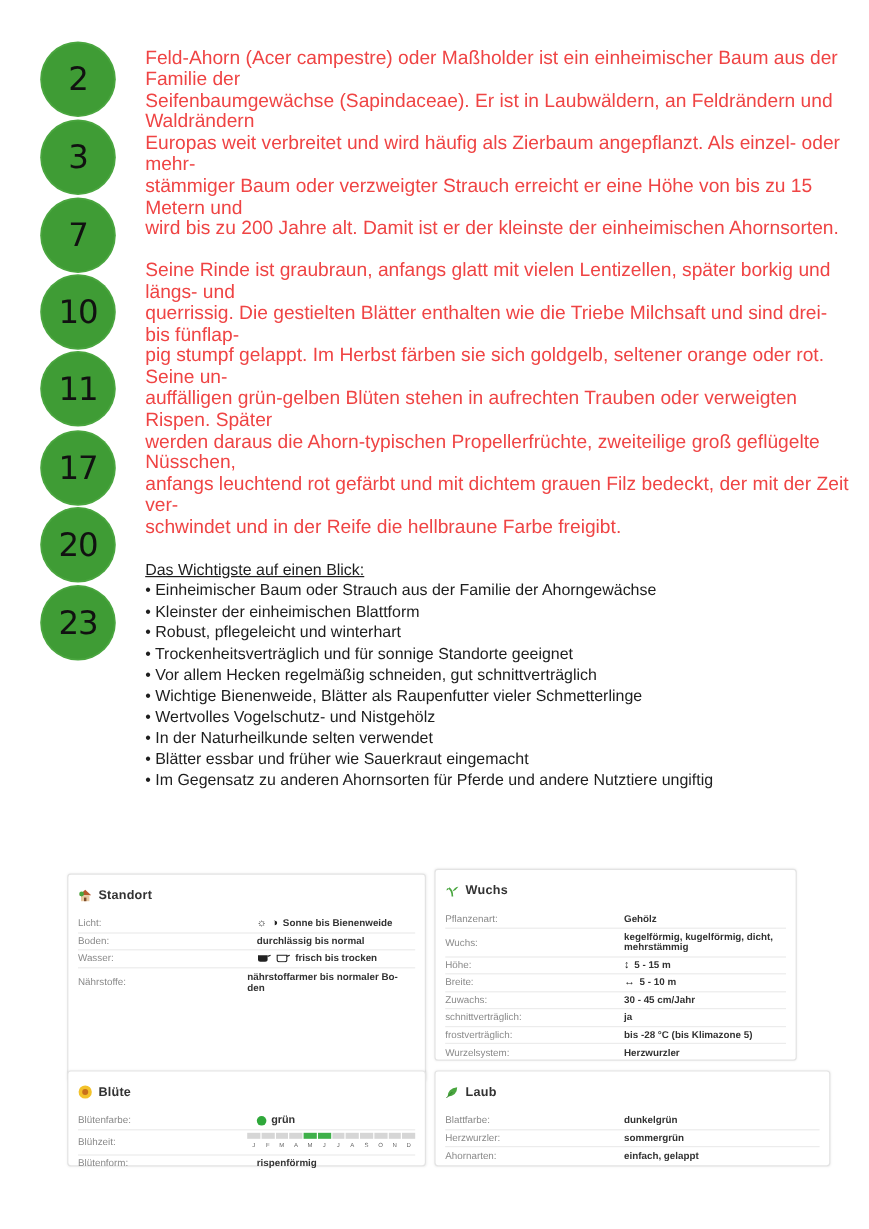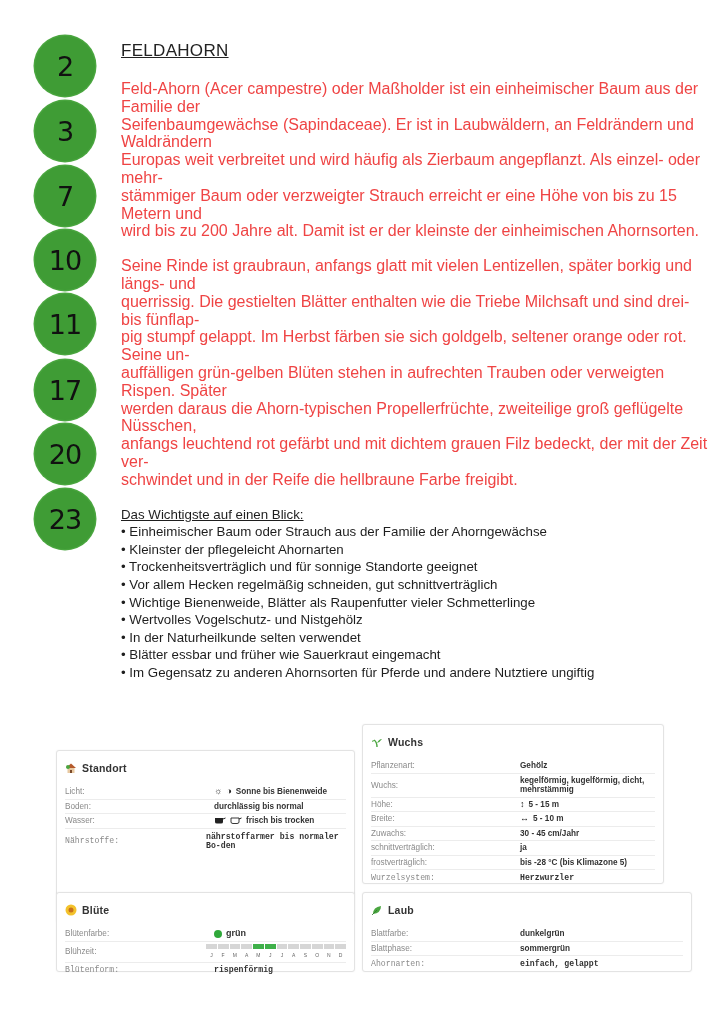--- a/index.html
+++ b/index.html
@@ -39,21 +39,21 @@
     position: absolute; background: #fff; border: 1px solid #e3e3e3; border-radius: 3px;
     box-shadow: 0 0 2px rgba(0,0,0,0.06); padding: 8px 8px 6px 8px;
     font-family: "Liberation Sans", sans-serif;
   }
   .card-head { display: flex; align-items: center; gap: 5px; height: 18px; margin-bottom: 8px; }
   .card-title { font-size: 10.5px; font-weight: bold; color: #333; letter-spacing: 0.2px; }
   .card-icon { width: 12px; height: 12px; display: inline-block; }
   .row {
     display: flex; border-bottom: 1px solid #ececec; font-size: 8.2px; min-height: 14.5px; align-items: center;
   }
-  .row:last-child { border-bottom: none; font-family: Liberation Mono, monospace; }
+  .row:last-child { border-bottom: none; }
   .row .lbl { width: 149px; color: #8a8a8a; padding: 2px 0; }
   .row .val { flex: 1; color: #333; font-weight: bold; padding: 2px 0; line-height: 9px; display: flex; align-items: center; gap: 4px; }
   .row.tall { min-height: 24px; }
   .ico { font-weight: normal; color: #222; font-size: 9px; }
 
   .bloom-wrap { display: flex; flex-direction: column; gap: 2px; width: 140px; }
   .bloom-bar { display: flex; gap: 1px; height: 5px; }
   .bloom-bar span { flex: 1; background: #d6d6d6; }
   .bloom-bar span.on { background: #3fb04a; }
   .bloom-labels { display: flex; gap: 1px; font-size: 5px; color: #666; font-weight: normal; }
@@ -68,48 +68,48 @@
   <div class="badge" style="top:65px">3</div>
   <div class="badge" style="top:130px">7</div>
   <div class="badge" style="top:194px">10</div>
   <div class="badge" style="top:258px">11</div>
   <div class="badge" style="top:324px">17</div>
   <div class="badge" style="top:388px">20</div>
   <div class="badge" style="top:453px">23</div>
 </div>
 
 <div class="main">
-  <div class="title">FELDAHORN</div>
   <p class="para">Feld-Ahorn (Acer campestre) oder Maßholder ist ein einheimischer Baum aus der Familie der
 Seifenbaumgewächse (Sapindaceae). Er ist in Laubwäldern, an Feldrändern und Waldrändern
 Europas weit verbreitet und wird häufig als Zierbaum angepflanzt. Als einzel- oder mehr-
 stämmiger Baum oder verzweigter Strauch erreicht er eine Höhe von bis zu 15 Metern und
 wird bis zu 200 Jahre alt. Damit ist er der kleinste der einheimischen Ahornsorten.</p>
   <p class="para">Seine Rinde ist graubraun, anfangs glatt mit vielen Lentizellen, später borkig und längs- und
 querrissig. Die gestielten Blätter enthalten wie die Triebe Milchsaft und sind drei- bis fünflap-
 pig stumpf gelappt. Im Herbst färben sie sich goldgelb, seltener orange oder rot. Seine un-
 auffälligen grün-gelben Blüten stehen in aufrechten Trauben oder verweigten Rispen. Später
 werden daraus die Ahorn-typischen Propellerfrüchte, zweiteilige groß geflügelte Nüsschen,
 anfangs leuchtend rot gefärbt und mit dichtem grauen Filz bedeckt, der mit der Zeit ver-
 schwindet und in der Reife die hellbraune Farbe freigibt.</p>
   <div class="highlights">
     <div class="hl-title">Das Wichtigste auf einen Blick:</div>
     <div class="hl-item">Einheimischer Baum oder Strauch aus der Familie der Ahorngewächse</div>
-    <div class="hl-item">Kleinster der pflegeleicht Ahornarten</div>
+    <div class="hl-item">Kleinster der einheimischen Blattform</div>
+    <div class="hl-item">Robust, pflegeleicht und winterhart</div>
     <div class="hl-item">Trockenheitsverträglich und für sonnige Standorte geeignet</div>
     <div class="hl-item">Vor allem Hecken regelmäßig schneiden, gut schnittverträglich</div>
     <div class="hl-item">Wichtige Bienenweide, Blätter als Raupenfutter vieler Schmetterlinge</div>
     <div class="hl-item">Wertvolles Vogelschutz- und Nistgehölz</div>
     <div class="hl-item">In der Naturheilkunde selten verwendet</div>
     <div class="hl-item">Blätter essbar und früher wie Sauerkraut eingemacht</div>
     <div class="hl-item">Im Gegensatz zu anderen Ahornsorten für Pferde und andere Nutztiere ungiftig</div>
   </div>
 </div>
 
-<div class="card" style="left:56px; top:750px; width:299px; height:173px;">
+<div class="card" style="left:56px; top:728px; width:299px; height:173px;">
   <div class="card-head">
     <svg class="card-icon" viewBox="0 0 12 12">
       <path d="M1 6 L6 1.5 L11 6 Z" fill="#b55a2c"></path>
         <rect x="2.5" y="6" width="7" height="5" fill="#e8c9a2"></rect>
       <circle cx="3" cy="5" r="2" fill="#4aa640"></circle>
         <rect x="5" y="8" width="2" height="3" fill="#7a4a2a"></rect>
     </svg>
     <span class="card-title">Standort</span>
   </div>
   <div class="row">
@@ -255,20 +255,20 @@
       <path d="M2 10 Q2 3 10 2 Q10 9 2 10 Z" fill="#4aa640"></path>
         <path d="M1 11 L6 6" stroke="#2e7a28" stroke-width="0.8"></path>
     </svg>
     <span class="card-title">Laub</span>
   </div>
   <div class="row">
     <span class="lbl">Blattfarbe:</span>
     <span class="val">dunkelgrün</span>
   </div>
   <div class="row">
-    <span class="lbl">Blattphase:</span>
+    <span class="lbl">Herzwurzler:</span>
     <span class="val">sommergrün</span>
   </div>
   <div class="row">
     <span class="lbl">Ahornarten:</span>
     <span class="val">einfach, gelappt</span>
   </div>
 </div>
 
 </body></html>

